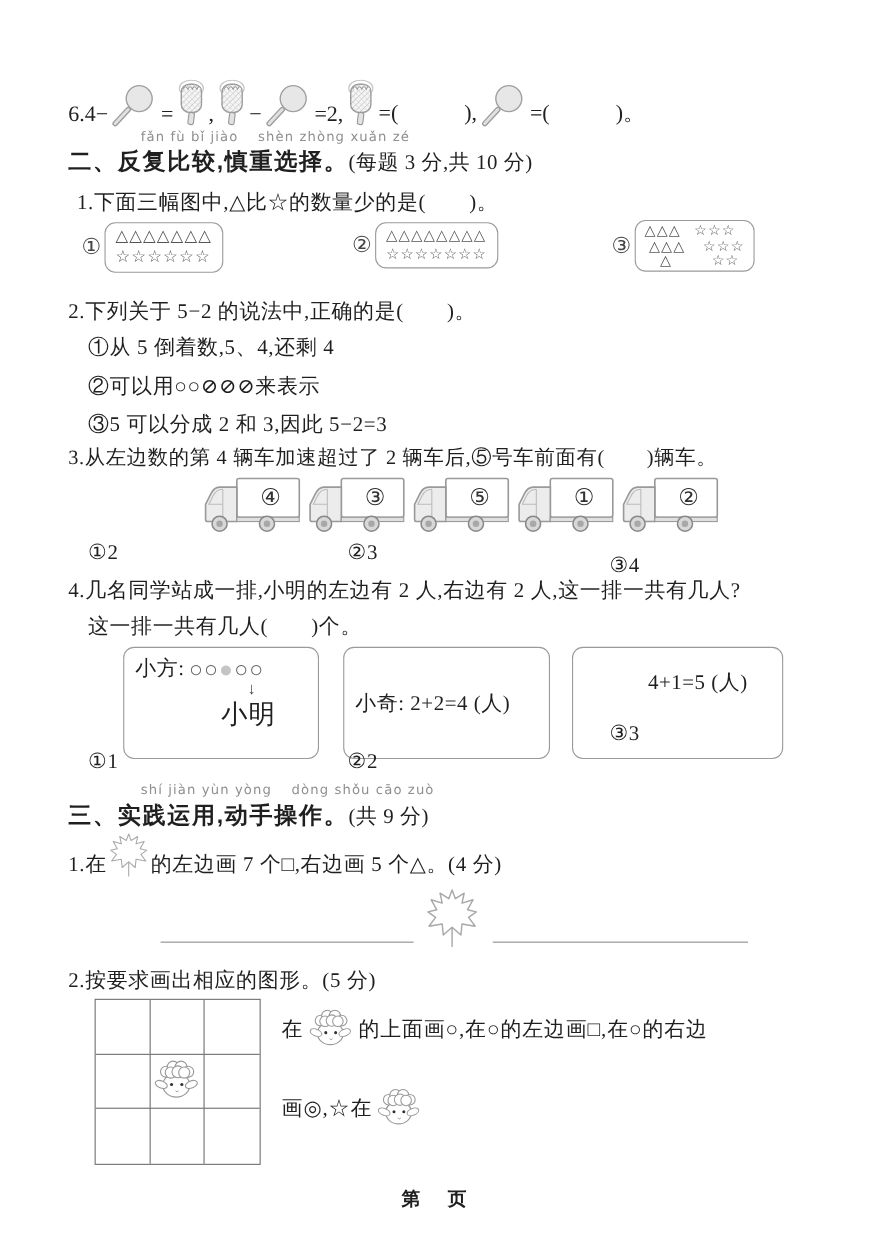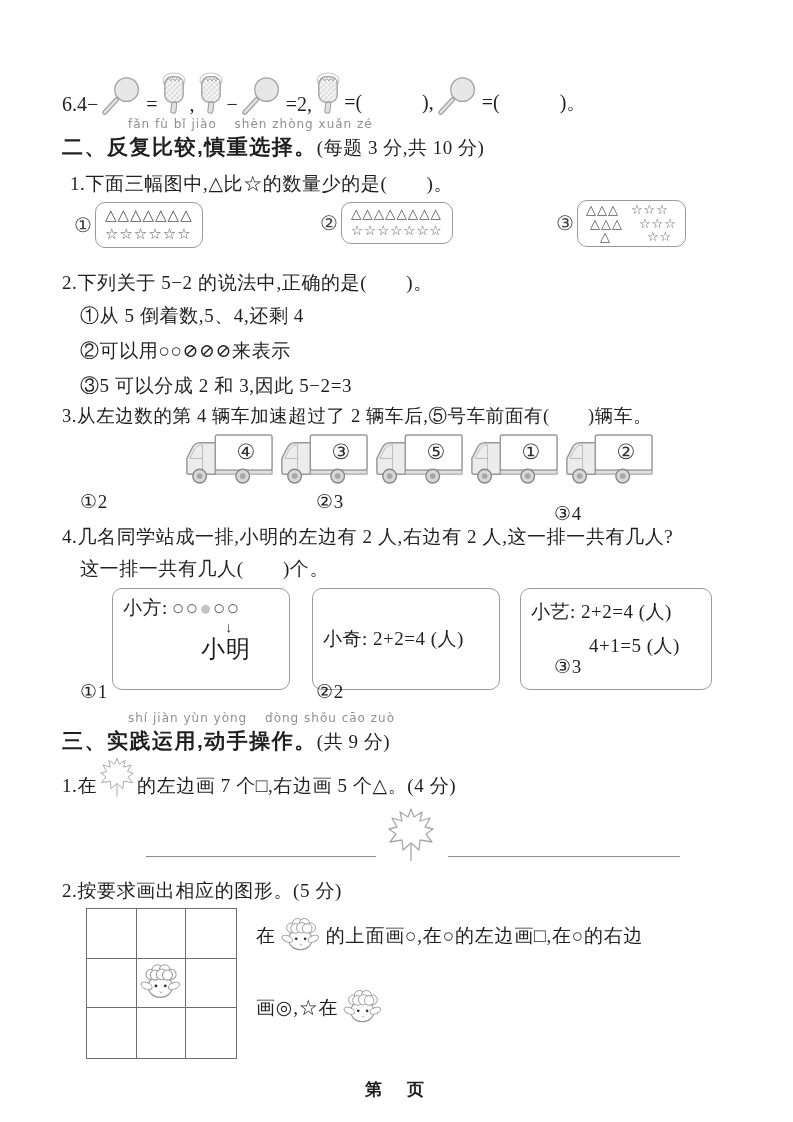--- a/index.html
+++ b/index.html
@@ -253,21 +253,20 @@
       <div class="xf-label">小明</div>
     </div>
   </div>
   <div class="think-box" style="left:312px;top:588px;width:188px;">
     <div class="center-v">
         <div class="tb-inner">小奇: 2+2=4 (人)</div>
       </div>
   </div>
   <div class="think-box" style="left:520px;top:588px;width:192px;">
     <div class="tb-inner" style="padding-top:10px;">
-      <div><span>小艺:</span> <span>2+2=4 (人)</span></div>
       <div style="margin-left:58px;margin-top:8px;">4+1=5 (人)</div>
     </div>
   </div>
 
   <div class="abs qtext" style="left:80px;top:680px;">①1</div>
   <div class="abs qtext" style="left:316px;top:680px;">②2</div>
   <div class="abs qtext" style="left:554px;top:655px;">③3</div>
 
   <div class="abs" style="left:62px;top:710px;">
     <div class="pinyin">shí jiàn yùn yòng　 dòng shǒu cāo zuò</div>

